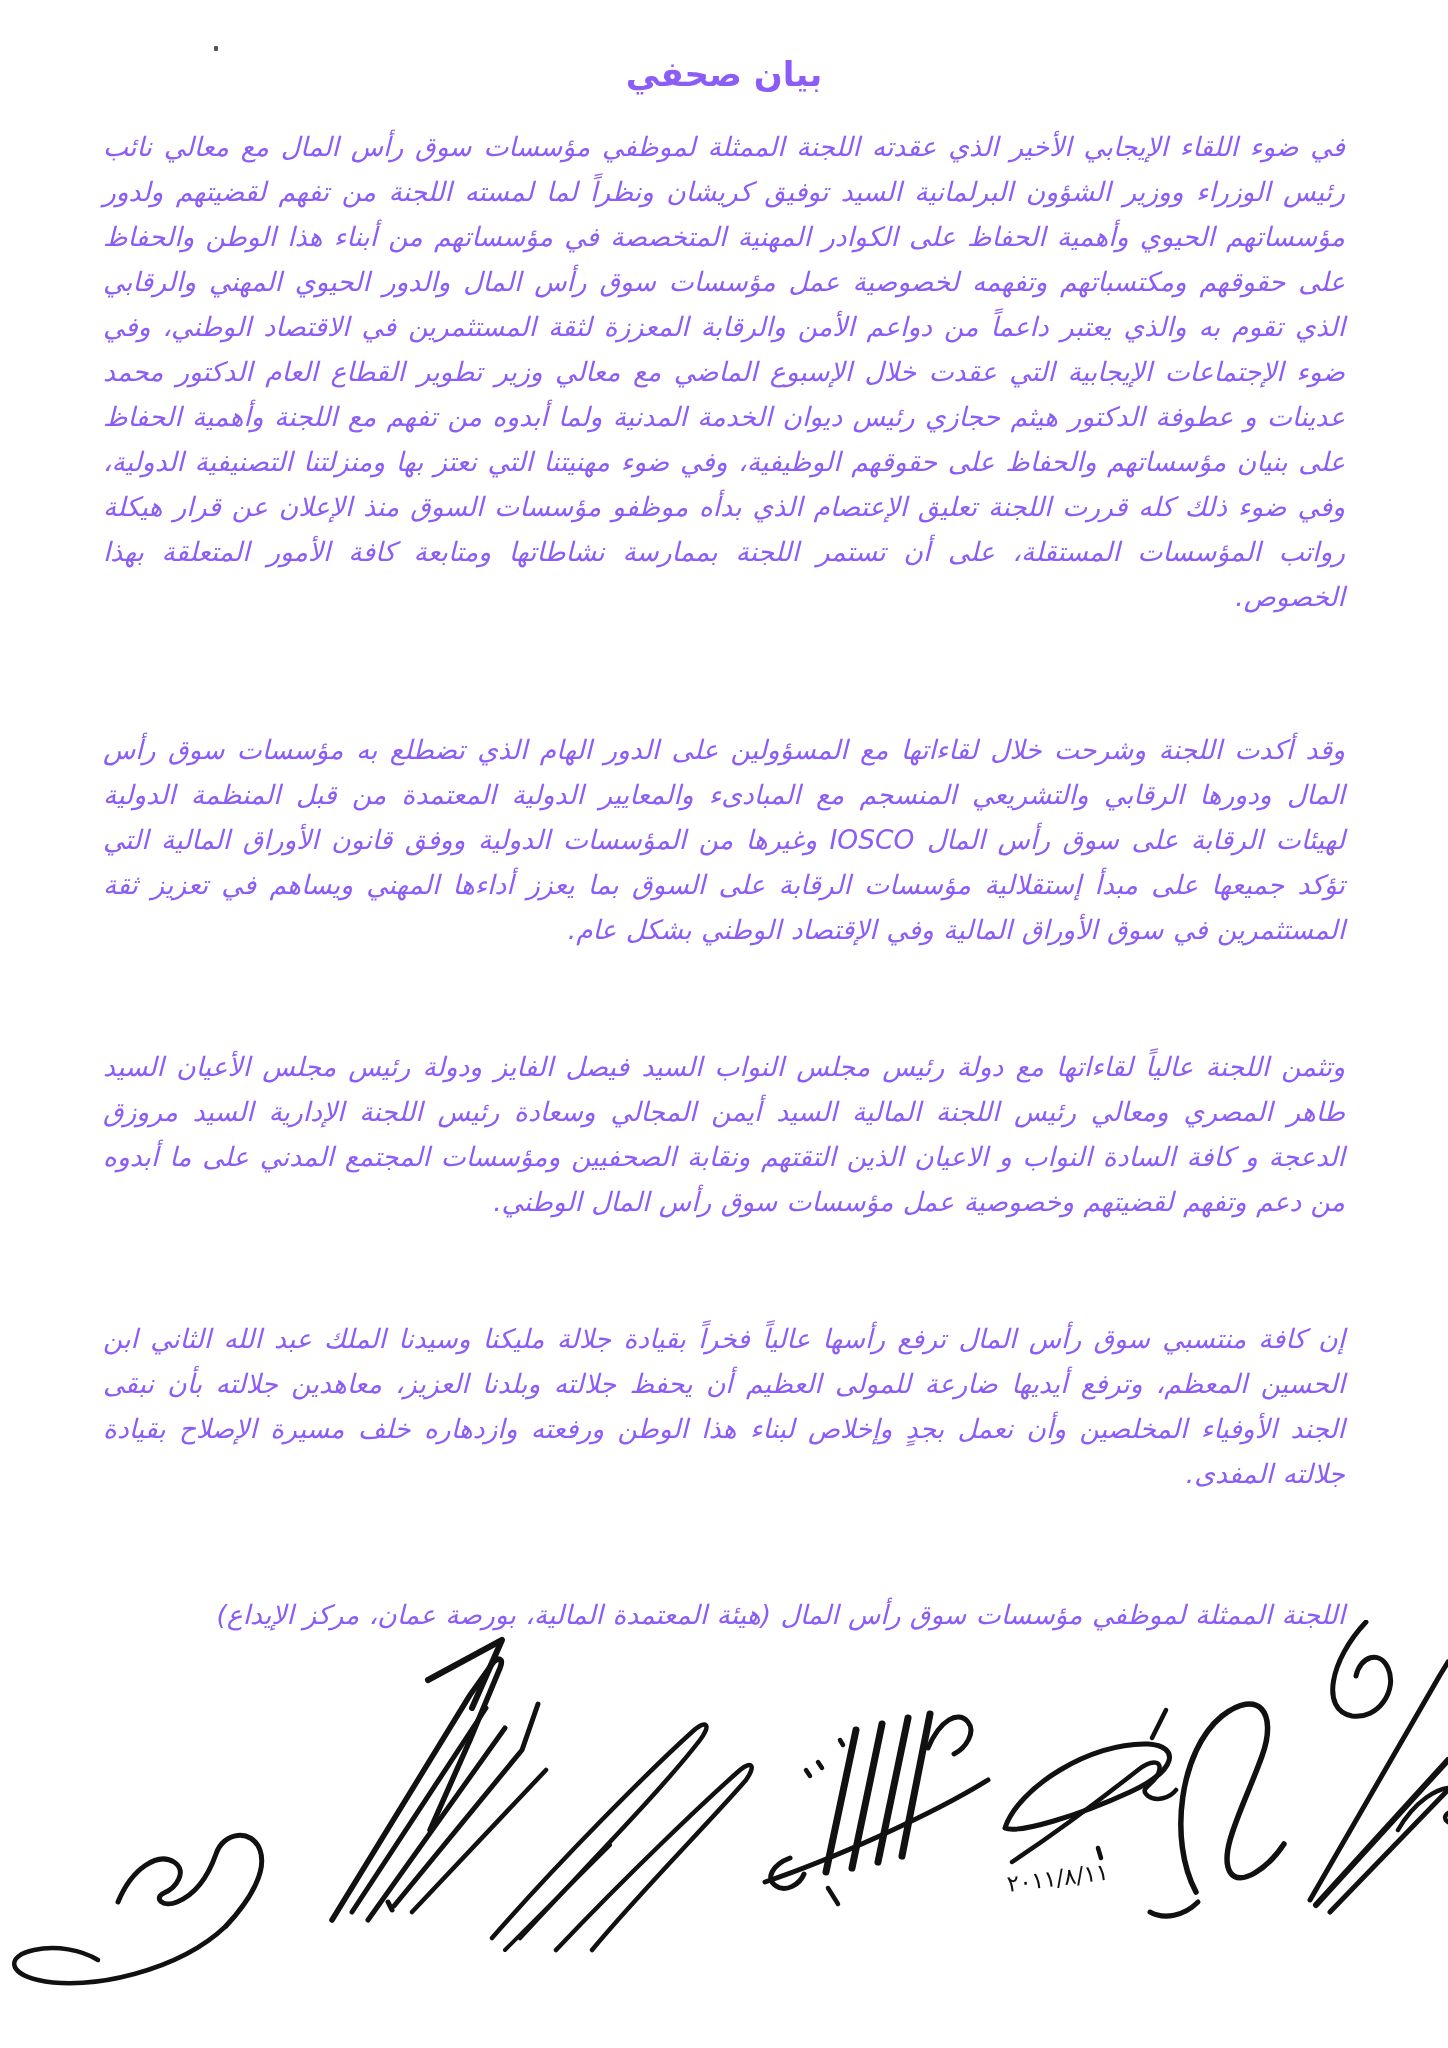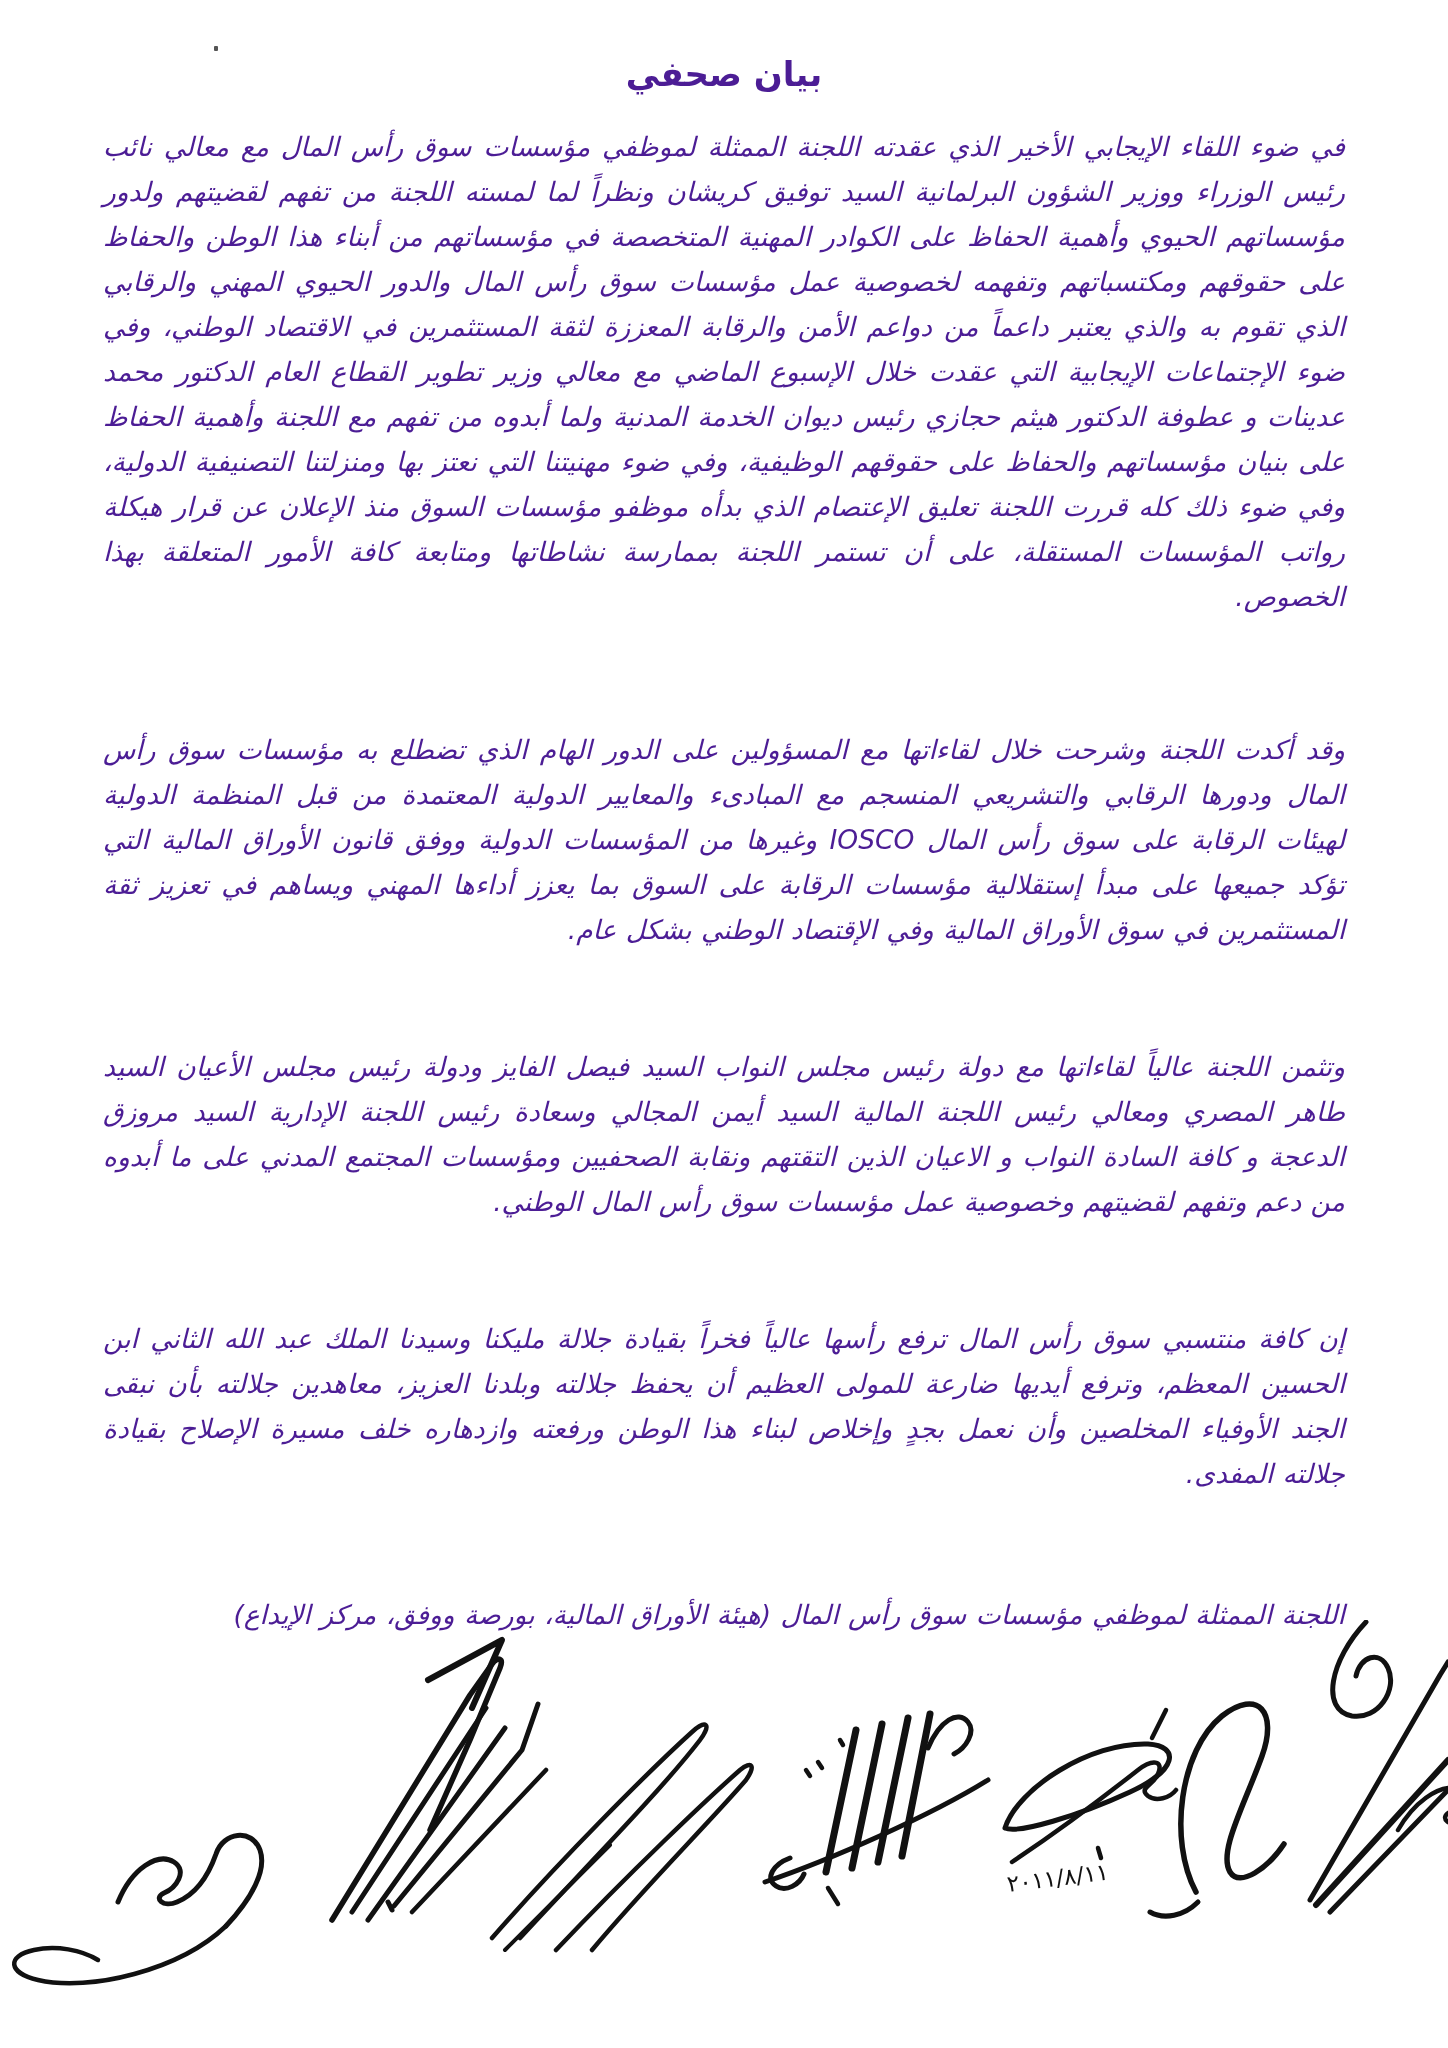--- a/index.html
+++ b/index.html
@@ -4,21 +4,21 @@
 <style>
   html, body { margin: 0; padding: 0; background: #ffffff; }
   .page {
     position: relative;
     width: 1448px;
     height: 2048px;
     margin: 0 auto;
     background: #ffffff;
     overflow: hidden;
     font-family: "DejaVu Sans", sans-serif;
-    color: #4c1d95;
+    color: #8b5cf6;
   }
   .scan-dot {
     position: absolute;
     left: 214px; top: 46px;
     width: 4px; height: 5px;
     background: #555;
     border-radius: 1px;
   }
   .doc-title {
     margin: 54px 0 30px 0;
@@ -74,21 +74,21 @@
 
   <div class="scan-dot"></div>
 
   <h1 class="doc-title">بيان صحفي</h1>
 
   <div class="content">
     <p class="para-1">في ضوء اللقاء الإيجابي الأخير الذي عقدته اللجنة الممثلة لموظفي مؤسسات سوق رأس المال مع معالي نائب رئيس الوزراء ووزير الشؤون البرلمانية السيد توفيق كريشان ونظراً لما لمسته اللجنة من تفهم لقضيتهم ولدور مؤسساتهم الحيوي وأهمية الحفاظ على الكوادر المهنية المتخصصة في مؤسساتهم من أبناء هذا الوطن والحفاظ على حقوقهم ومكتسباتهم وتفهمه لخصوصية عمل مؤسسات سوق رأس المال والدور الحيوي المهني والرقابي الذي تقوم به والذي يعتبر داعماً من دواعم الأمن والرقابة المعززة لثقة المستثمرين في الاقتصاد الوطني، وفي ضوء الإجتماعات الإيجابية التي عقدت خلال الإسبوع الماضي مع معالي وزير تطوير القطاع العام الدكتور محمد عدينات و عطوفة الدكتور هيثم حجازي رئيس ديوان الخدمة المدنية ولما أبدوه من تفهم مع اللجنة وأهمية الحفاظ على بنيان مؤسساتهم والحفاظ على حقوقهم الوظيفية، وفي ضوء مهنيتنا التي نعتز بها ومنزلتنا التصنيفية الدولية، وفي ضوء ذلك كله قررت اللجنة تعليق الإعتصام الذي بدأه موظفو مؤسسات السوق منذ الإعلان عن قرار هيكلة رواتب المؤسسات المستقلة، على أن تستمر اللجنة بممارسة نشاطاتها ومتابعة كافة الأمور المتعلقة بهذا الخصوص.</p>
     <p class="para-2">وقد أكدت اللجنة وشرحت خلال لقاءاتها مع المسؤولين على الدور الهام الذي تضطلع به مؤسسات سوق رأس المال ودورها الرقابي والتشريعي المنسجم مع المبادىء والمعايير الدولية المعتمدة من قبل المنظمة الدولية لهيئات الرقابة على سوق رأس المال IOSCO وغيرها من المؤسسات الدولية ووفق قانون الأوراق المالية التي تؤكد جميعها على مبدأ إستقلالية مؤسسات الرقابة على السوق بما يعزز أداءها المهني ويساهم في تعزيز ثقة المستثمرين في سوق الأوراق المالية وفي الإقتصاد الوطني بشكل عام.</p>
     <p class="para-3">وتثمن اللجنة عالياً لقاءاتها مع دولة رئيس مجلس النواب السيد فيصل الفايز ودولة رئيس مجلس الأعيان السيد طاهر المصري ومعالي رئيس اللجنة المالية السيد أيمن المجالي وسعادة رئيس اللجنة الإدارية السيد مروزق الدعجة  و كافة السادة النواب و الاعيان الذين التقتهم ونقابة الصحفيين ومؤسسات المجتمع المدني على ما أبدوه من دعم وتفهم لقضيتهم وخصوصية عمل مؤسسات سوق رأس المال الوطني.</p>
     <p class="para-4">إن كافة منتسبي سوق رأس المال ترفع رأسها عالياً فخراً بقيادة جلالة مليكنا وسيدنا الملك عبد الله الثاني ابن الحسين المعظم، وترفع أيديها ضارعة للمولى العظيم أن يحفظ جلالته وبلدنا العزيز، معاهدين جلالته بأن نبقى الجند الأوفياء المخلصين وأن نعمل بجدٍ وإخلاص لبناء هذا الوطن ورفعته وازدهاره خلف مسيرة الإصلاح بقيادة جلالته المفدى.</p>
-    <p class="committee-line">اللجنة الممثلة لموظفي مؤسسات سوق رأس المال (هيئة الأوراق المالية، بورصة ووفق، مركز الإيداع)</p>
+    <p class="committee-line">اللجنة الممثلة لموظفي مؤسسات سوق رأس المال (هيئة المعتمدة المالية، بورصة عمان، مركز الإيداع)</p>
   </div>
 
   <svg class="signatures" viewBox="0 0 1448 428" xmlns="http://www.w3.org/2000/svg" aria-hidden="true">
 
     <g>
       <path stroke-width="5" d="M118,282 c14,-34 40,-50 56,-40 c14,9 2,26 -10,31 c-11,5 -1,15 13,9 c22,-9 33,-31 39,-48 c7,-22 36,-26 44,-4 c7,20 -8,48 -34,76"></path>
       <path stroke-width="4.5" d="M226,306 C180,350 90,372 38,360 C8,353 6,336 34,330 c22,-5 48,0 64,10"></path>
       <path stroke-width="5" d="M388,282 l4,8"></path>
     </g>
 

